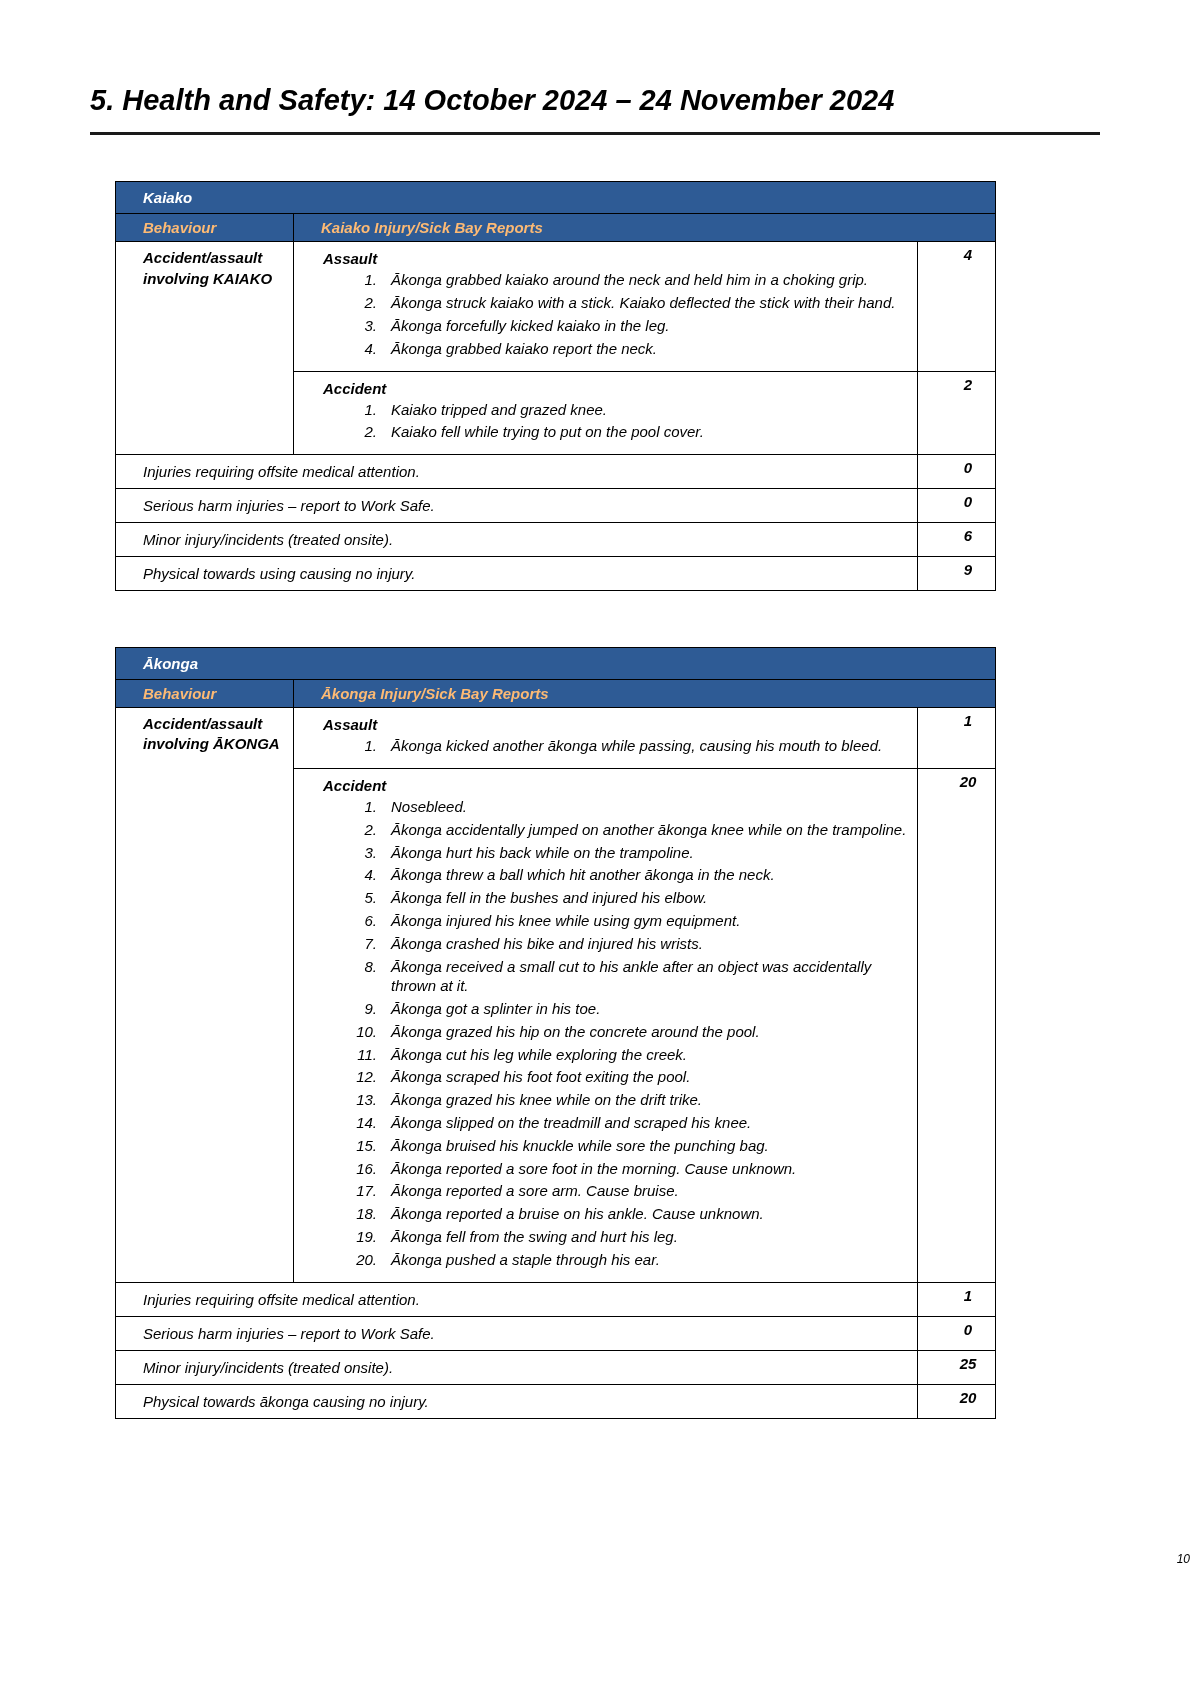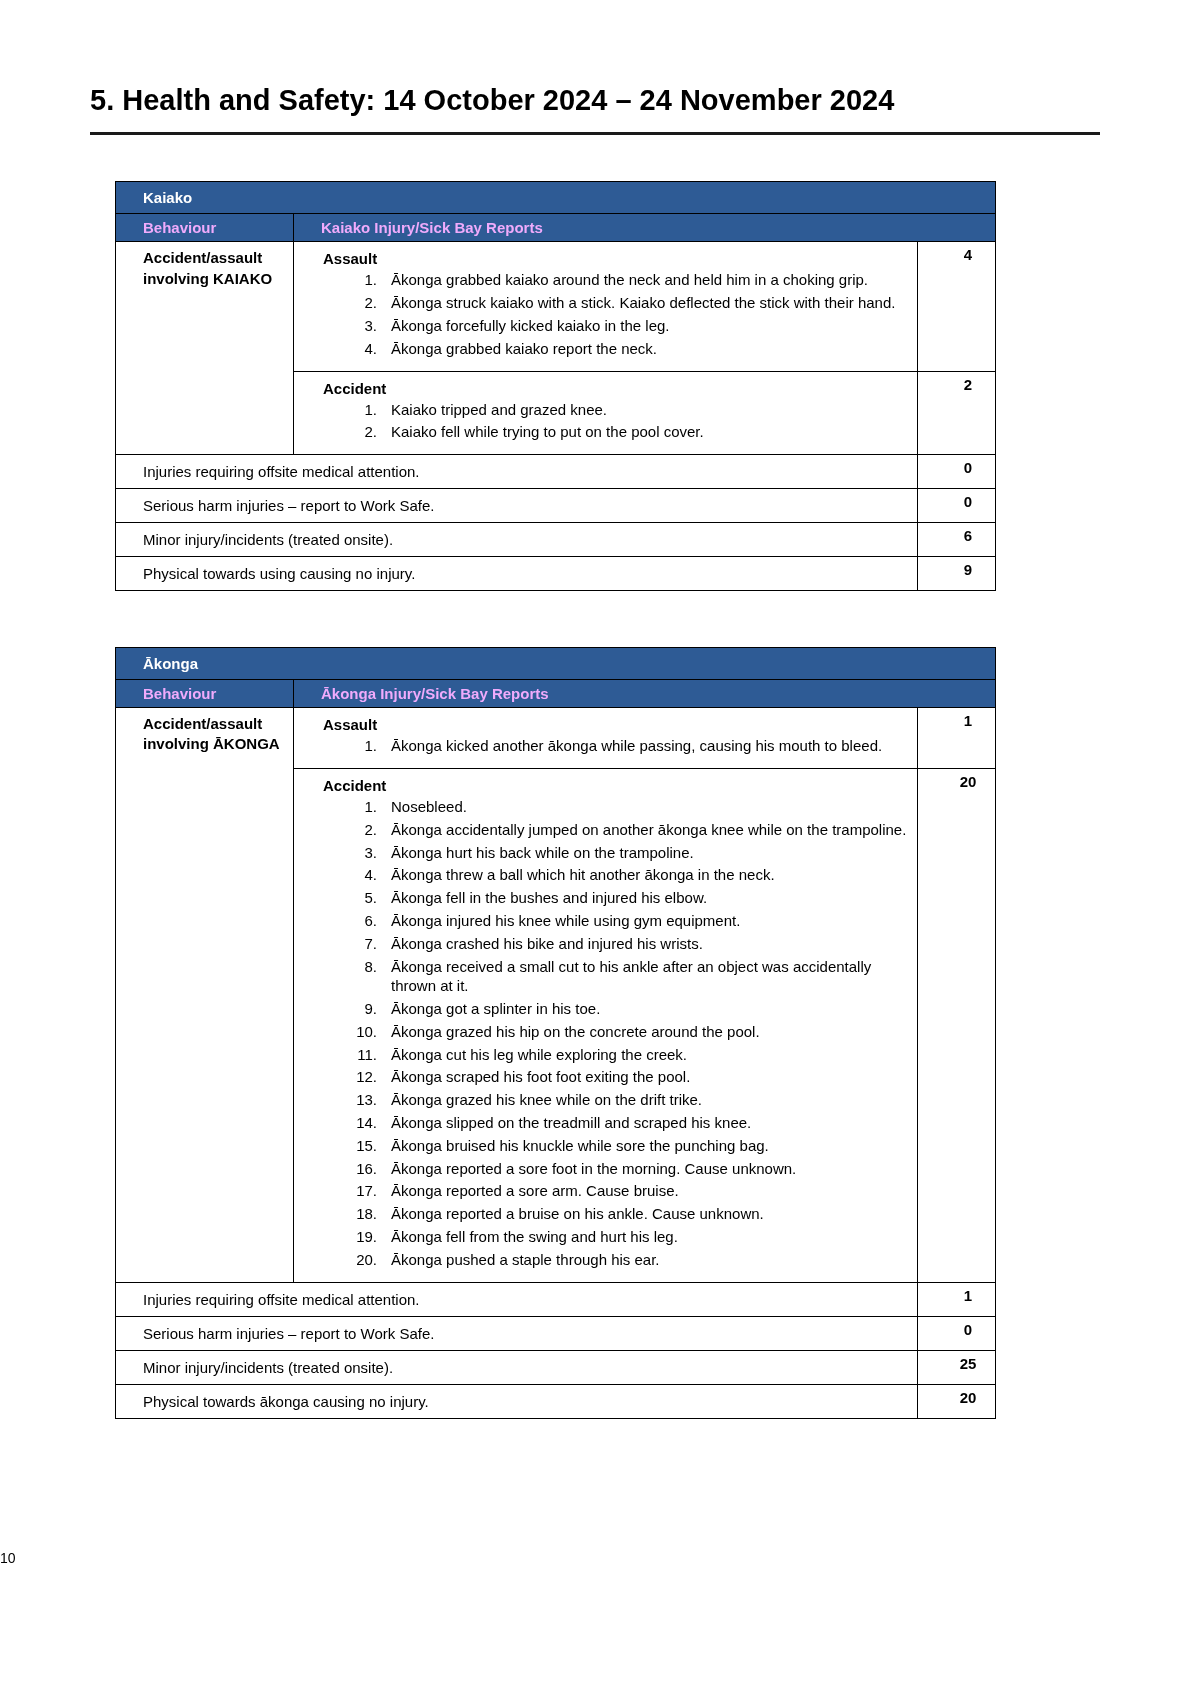--- a/index.html
+++ b/index.html
@@ -8,20 +8,21 @@
   body {
     width: 1190px; height: 1684px;
     font-family: "Liberation Sans", sans-serif;
     color: #000;
   }
   .page {
     position: relative;
     width: 1190px; height: 1684px;
     padding: 84px 90px 0 90px;
     overflow: hidden;
+    font-style: italic;
   }
   .doc-title {
     font-size: 29px;
     font-weight: bold;
     margin: 0;
     line-height: 1.15;
     padding-bottom: 15px;
     border-bottom: 3px solid #1a1a1a;
   }
   table.report-table {
@@ -40,21 +41,21 @@
   }
   td.title-cell {
     background: var(--header-blue);
     color: #fff;
     font-weight: bold;
     font-size: 17px;
     padding: 7px 11px;
   }
   td.col-header-cell {
     background: var(--header-blue);
-    color: #f0abfc;
+    color: #fdba74;
     font-weight: bold;
     font-size: 15.5px;
     padding: 5px 11px;
   }
   td.behaviour-cell {
     font-weight: bold;
     vertical-align: middle;
     padding: 6px 10px;
     line-height: 1.35;
   }
@@ -91,22 +92,22 @@
   }
   td.summary-label-cell {
     padding: 8px 10px;
     vertical-align: middle;
   }
   .page-number {
     position: absolute;
     bottom: 118px;
     left: 0;
     width: 100%;
-    text-align: left;
-    font-size: 14px;
+    text-align: right;
+    font-size: 12px;
   }
 </style>
 </head>
 <body>
 
 <div class="page">
 
   <h1 class="doc-title">5. Health and Safety: 14 October 2024 – 24 November 2024</h1>
 
   <table class="report-table">

